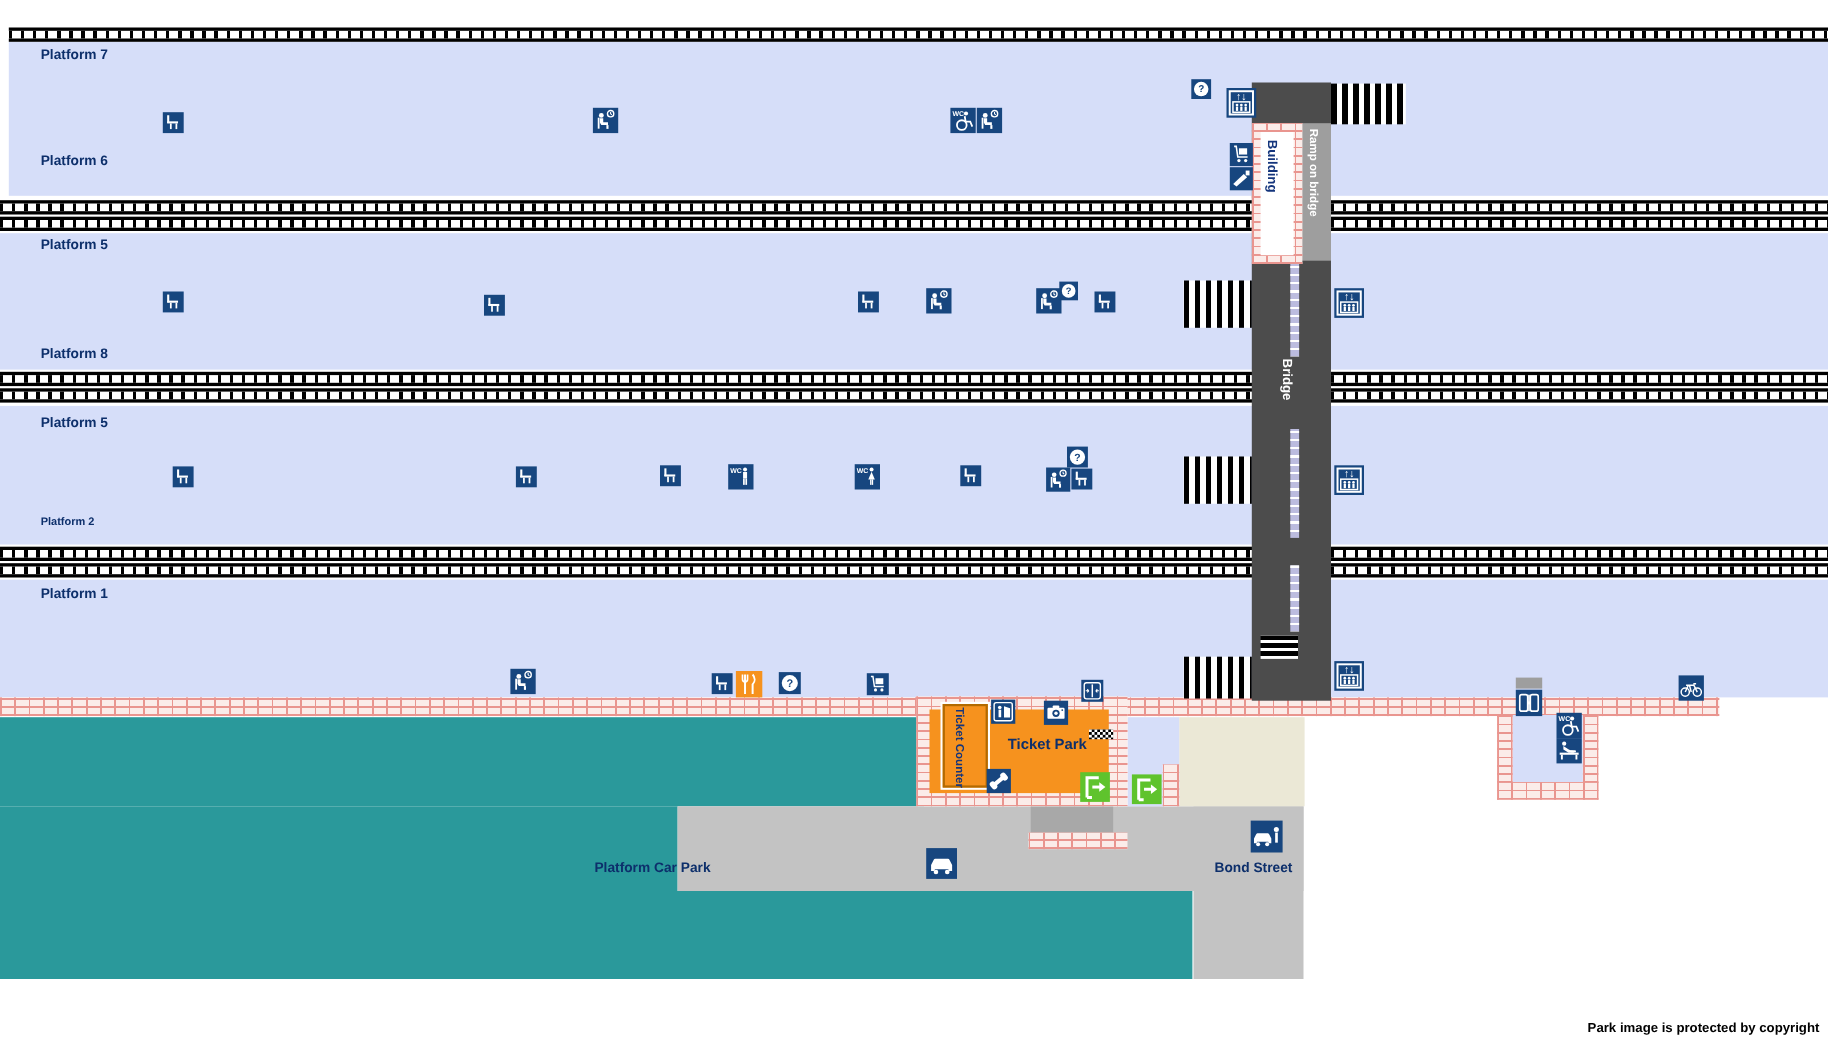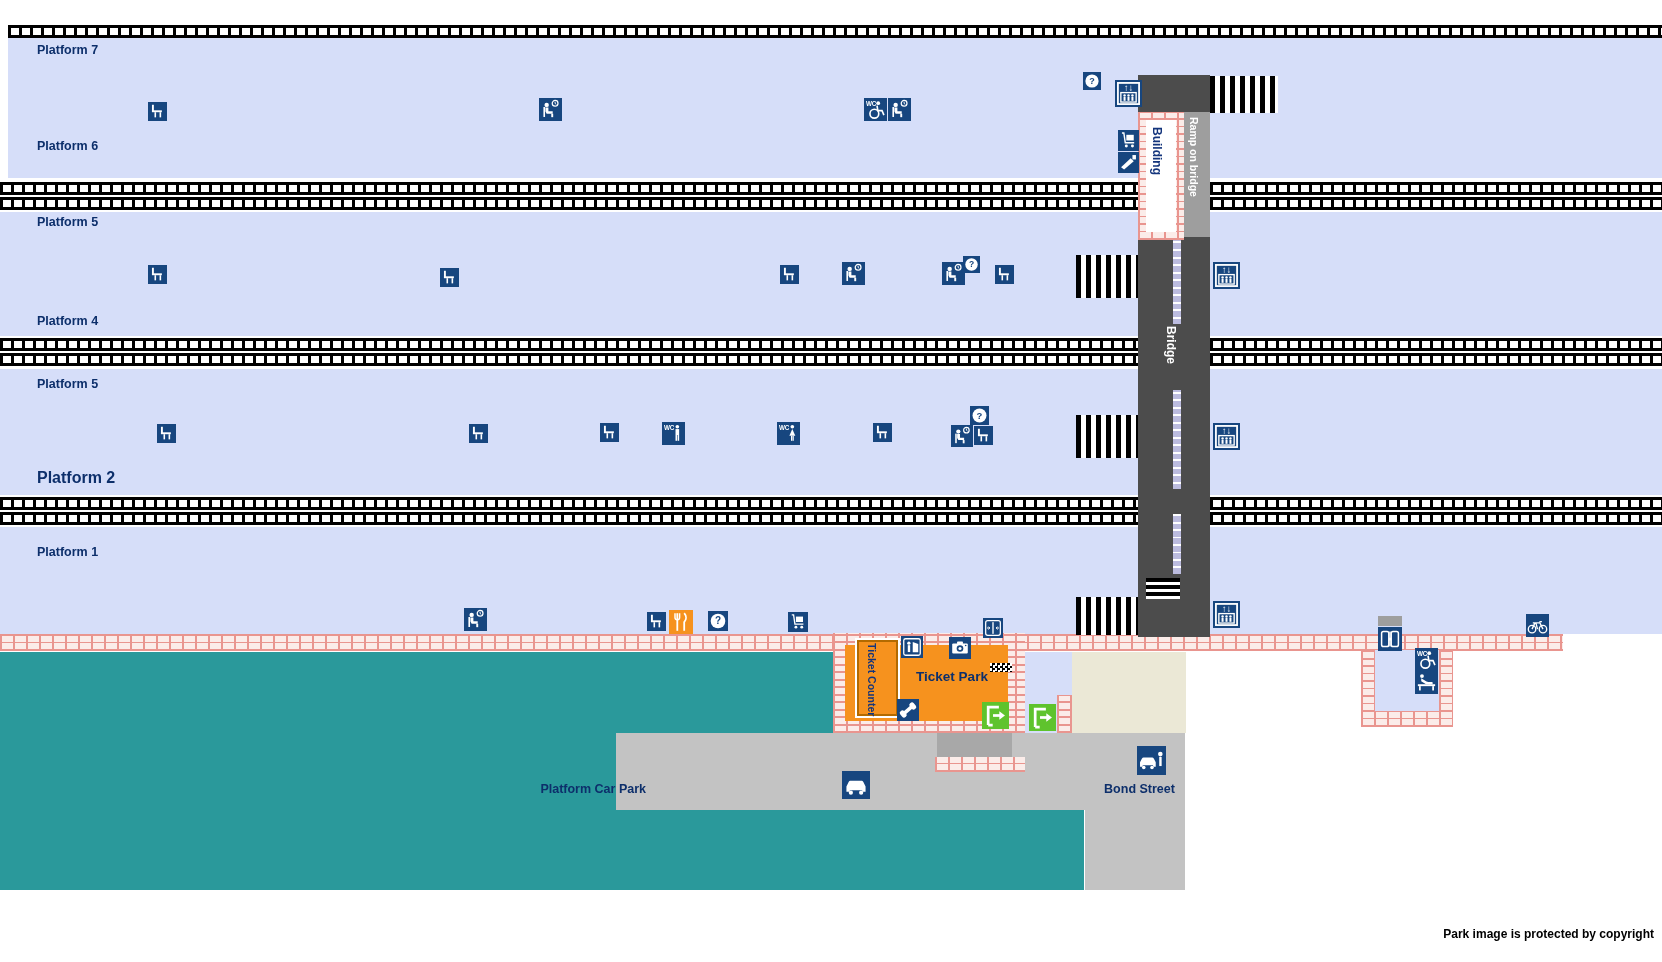--- a/index.html
+++ b/index.html
@@ -438,24 +438,24 @@
         <rect x="4.2" y="15.8" width="1.8" height="4.5"></rect>
         <rect x="18" y="15.8" width="1.8" height="4.5"></rect>
         <circle cx="7.3" cy="5.3" r="2"></circle>
         <path d="M6.5 7.5l5.5 3.5 4.5 1.2v1.6h-5l-5-3z"></path>
         <rect x="13.5" y="11.6" width="5" height="2.1" rx="1"></rect>
       </svg>
     </div>
     <div class="txt" style="left: 37px; top: 44px; font-size: 12.5px; color: rgb(13, 47, 107); text-align: right;">Platform 7</div>
     <div class="txt" style="left: 37px; top: 140px; font-size: 12.5px; color: rgb(13, 47, 107);">Platform 6</div>
     <div class="txt" style="left: 37px; top: 216px; font-size: 12.5px; color: rgb(13, 47, 107);">Platform 5</div>
-    <div class="txt" style="left: 37px; top: 315px; font-size: 12.5px; color: rgb(13, 47, 107);">Platform 4</div>
+    <div class="txt" style="left: 37px; top: 315px; font-size: 12.5px; color: rgb(13, 47, 107);">Platform 8</div>
     <div class="txt" style="left: 37px; top: 378px; font-size: 12.5px; color: rgb(13, 47, 107);">Platform 5</div>
-    <div class="txt" style="left: 37px; top: 470px; font-size: 16px; color: rgb(13, 47, 107);">Platform 2</div>
-    <div class="txt" style="left: 37px; top: 546px; font-size: 12.5px; color: rgb(13, 47, 107);">Platform 1</div>
+    <div class="txt" style="left: 37px; top: 470px; font-size: 10px; color: rgb(13, 47, 107);">Platform 2</div>
+    <div class="txt" style="left: 37px; top: 534px; font-size: 12.5px; color: rgb(13, 47, 107);">Platform 1</div>
     <div class="txt vert" style="left: 1164px; top: 326px; font-size: 12px; color: rgb(255, 255, 255);">Bridge</div>
     <div class="txt vert" style="left: 1188px; top: 117px; font-size: 10.5px; color: rgb(255, 255, 255);">Ramp on bridge</div>
     <div class="txt vert" style="left: 1150px; top: 127px; font-size: 12px; color: rgb(20, 53, 124);">Building</div>
     <div class="txt vert" style="left: 866px; top: 643px; font-size: 10.5px; color: rgb(20, 53, 124);">Ticket Counter</div>
     <div class="txt" style="left: 900px; top: 670px; width: 104px; text-align: center; font-size: 13.5px; color: rgb(13, 47, 107);">Ticket Park</div>
     <div class="txt" style="left: 518px; top: 783px; width: 128px; text-align: right; font-size: 12.5px; color: rgb(13, 47, 107);">Platform Car Park</div>
     <div class="txt" style="left: 1092px; top: 783px; width: 95px; text-align: center; font-size: 12.5px; color: rgb(13, 47, 107);">Bond Street</div>
     <div class="txt" style="left: 1374px; top: 928px; width: 280px; text-align: right; font-size: 12px; color: rgb(0, 0, 0);">Park image is protected by copyright</div>
   </div>
 

